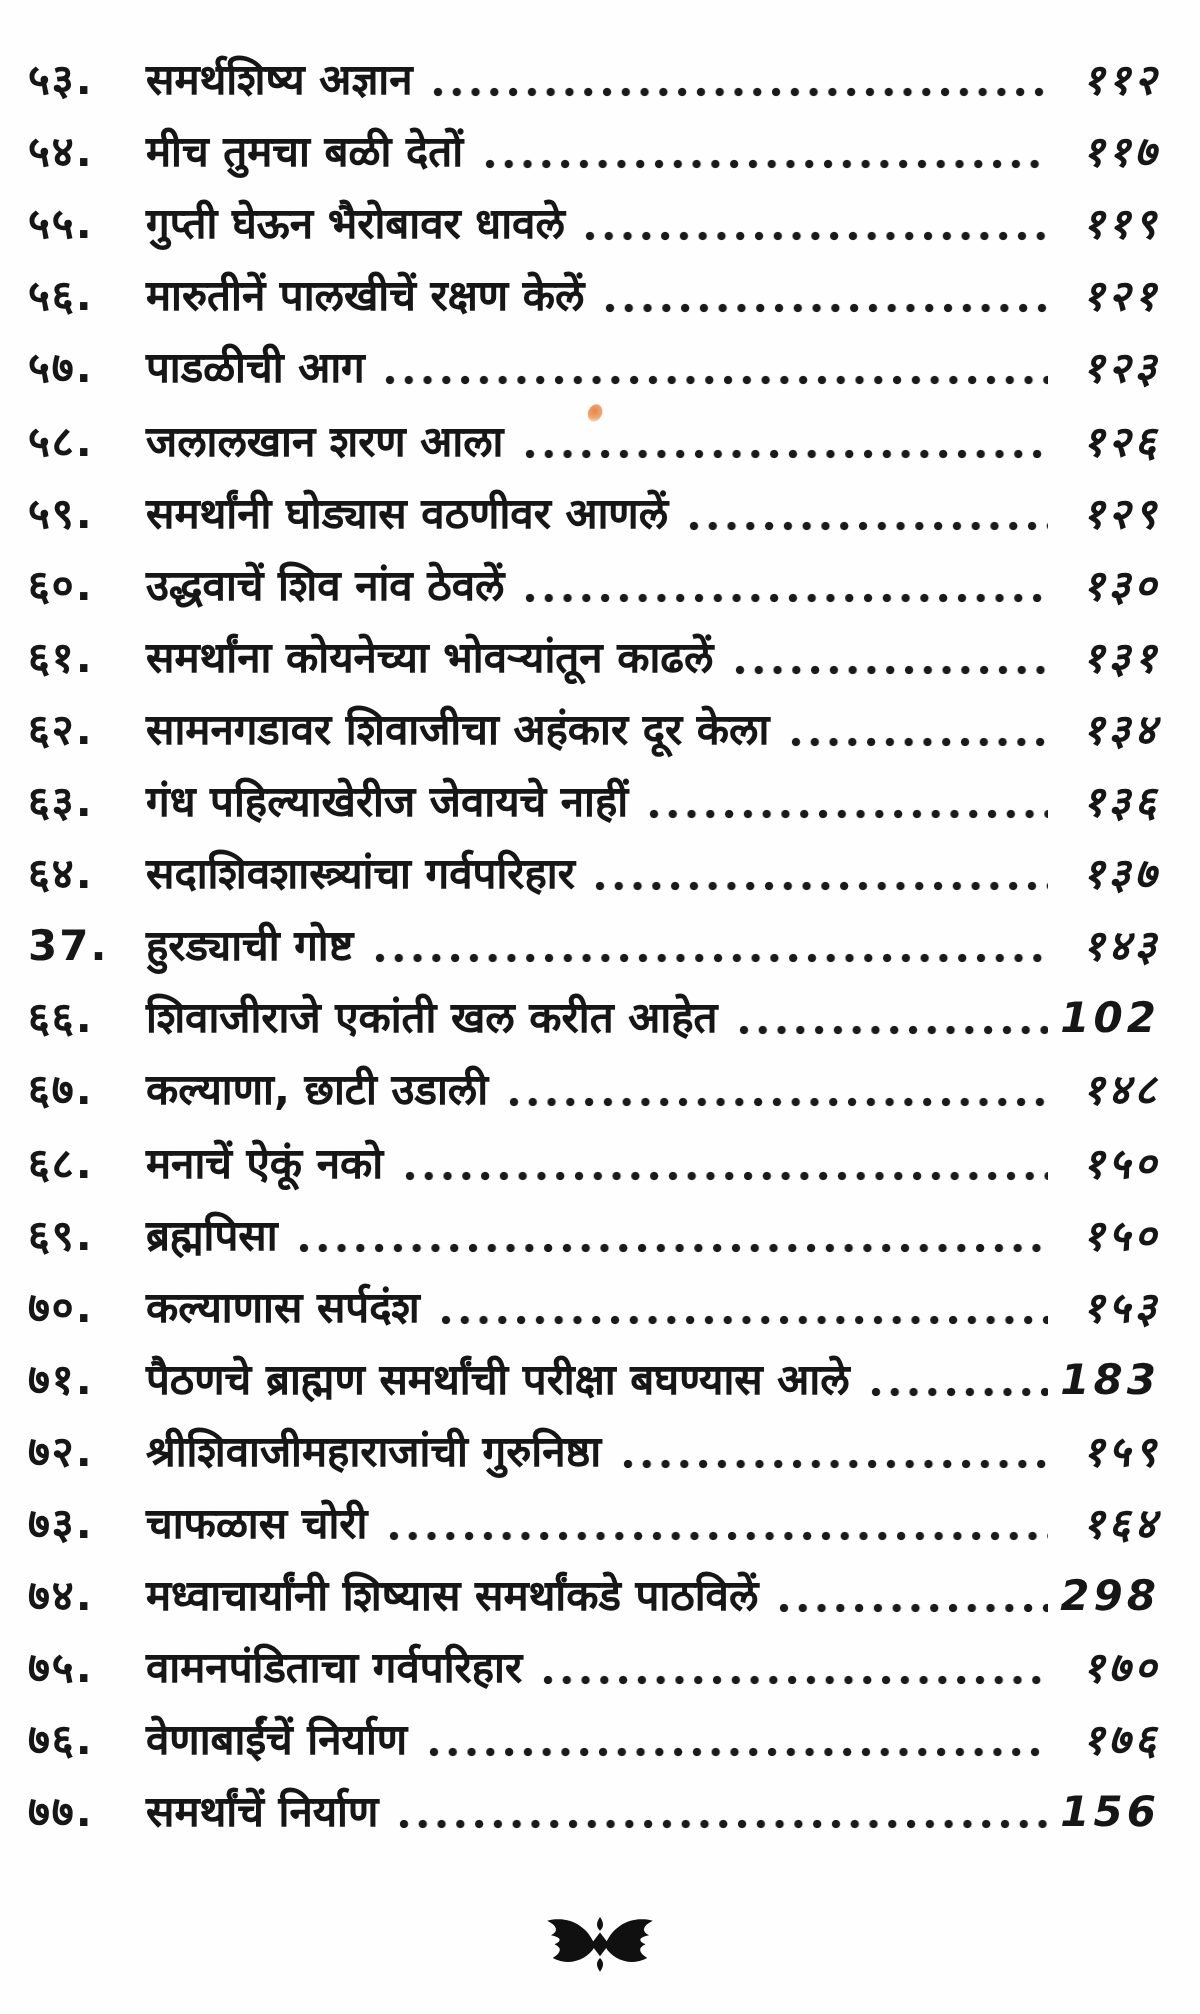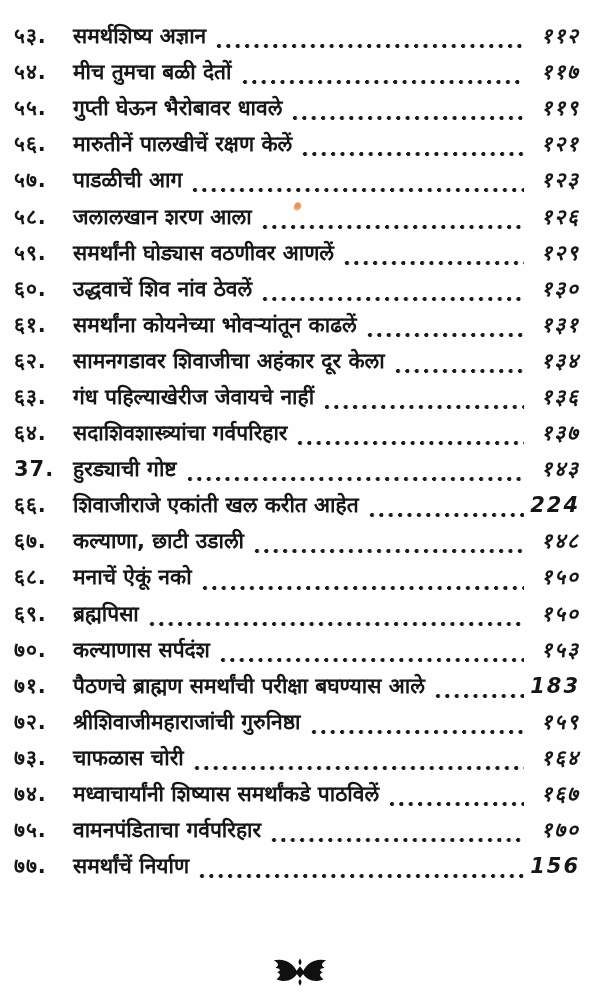--- a/index.html
+++ b/index.html
@@ -15,21 +15,21 @@
     color: #161616;
     font-family: "DejaVu Sans", "Liberation Sans", sans-serif;
   }
   .toc {
     list-style: none;
     margin: 0;
     padding: 22px 20px 0 14px;
   }
   .row {
     display: flex;
-    align-items: center;
+    align-items: flex-end;
     height: 36.1px;
     box-sizing: border-box;
     padding-bottom: 7px;
     font-size: 21px;
     font-weight: 700;
     line-height: 1;
     white-space: nowrap;
   }
   .num {
     flex: 0 0 auto;
@@ -171,21 +171,21 @@
     <span class="num">37.</span>
     <span class="title">हुरड्याची गोष्ट</span>
     <span class="leader"></span>
     <span class="page-no">१४३</span>
   </li>
 
   <li class="row">
     <span class="num">६६.</span>
     <span class="title">शिवाजीराजे एकांती खल करीत आहेत</span>
     <span class="leader"></span>
-    <span class="page-no">224</span>
+    <span class="page-no">102</span>
   </li>
 
   <li class="row">
     <span class="num">६७.</span>
     <span class="title">कल्याणा, छाटी उडाली</span>
     <span class="leader"></span>
     <span class="page-no">१४८</span>
   </li>
 
   <li class="row">
@@ -227,30 +227,36 @@
     <span class="num">७३.</span>
     <span class="title">चाफळास चोरी</span>
     <span class="leader"></span>
     <span class="page-no">१६४</span>
   </li>
 
   <li class="row">
     <span class="num">७४.</span>
     <span class="title">मध्वाचार्यांनी शिष्यास समर्थांकडे पाठविलें</span>
     <span class="leader"></span>
-    <span class="page-no">१६७</span>
+    <span class="page-no">298</span>
   </li>
 
   <li class="row">
     <span class="num">७५.</span>
     <span class="title">वामनपंडिताचा गर्वपरिहार</span>
     <span class="leader"></span>
     <span class="page-no">१७०</span>
   </li>
 
+  <li class="row">
+    <span class="num">७६.</span>
+    <span class="title">वेणाबाईंचें निर्याण</span>
+    <span class="leader"></span>
+    <span class="page-no">१७६</span>
+  </li>
 
   <li class="row">
     <span class="num">७७.</span>
     <span class="title">समर्थांचें निर्याण</span>
     <span class="leader"></span>
     <span class="page-no">156</span>
   </li>
 </ol>
 
   <span class="speck"></span>

